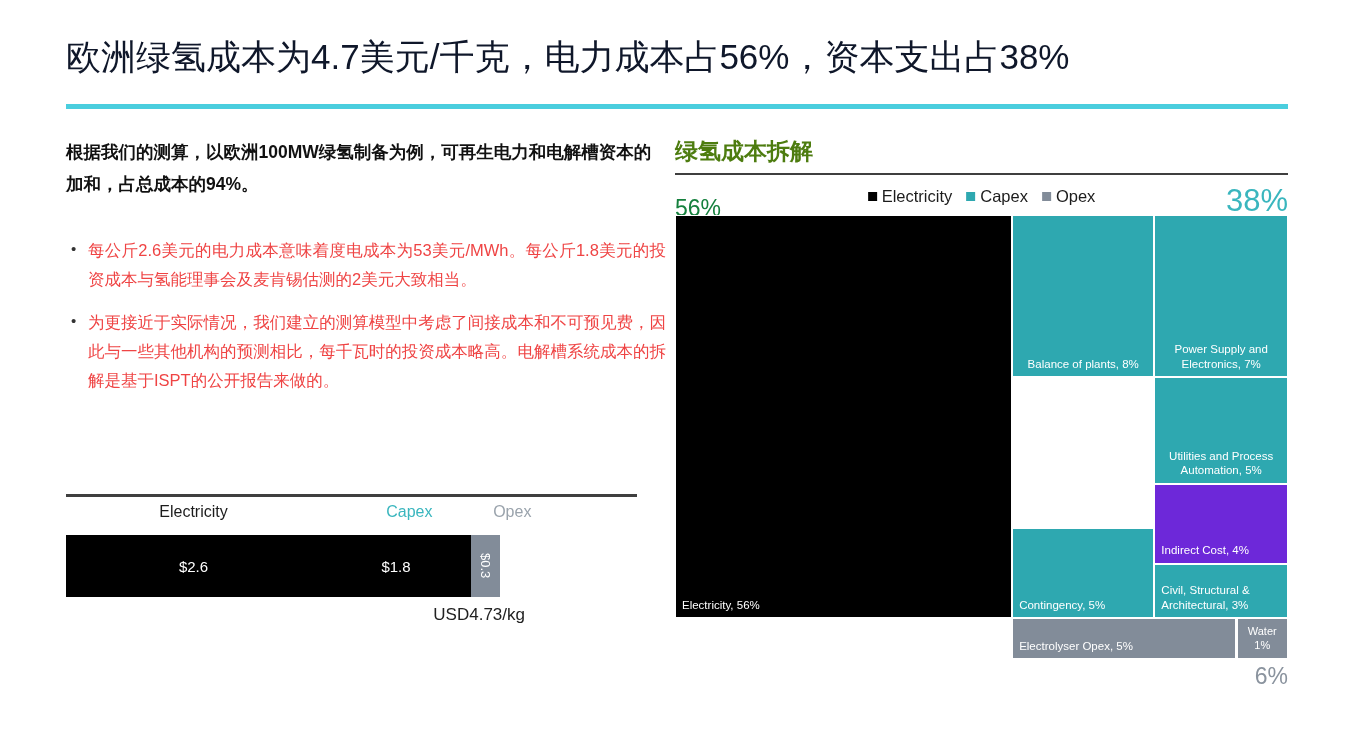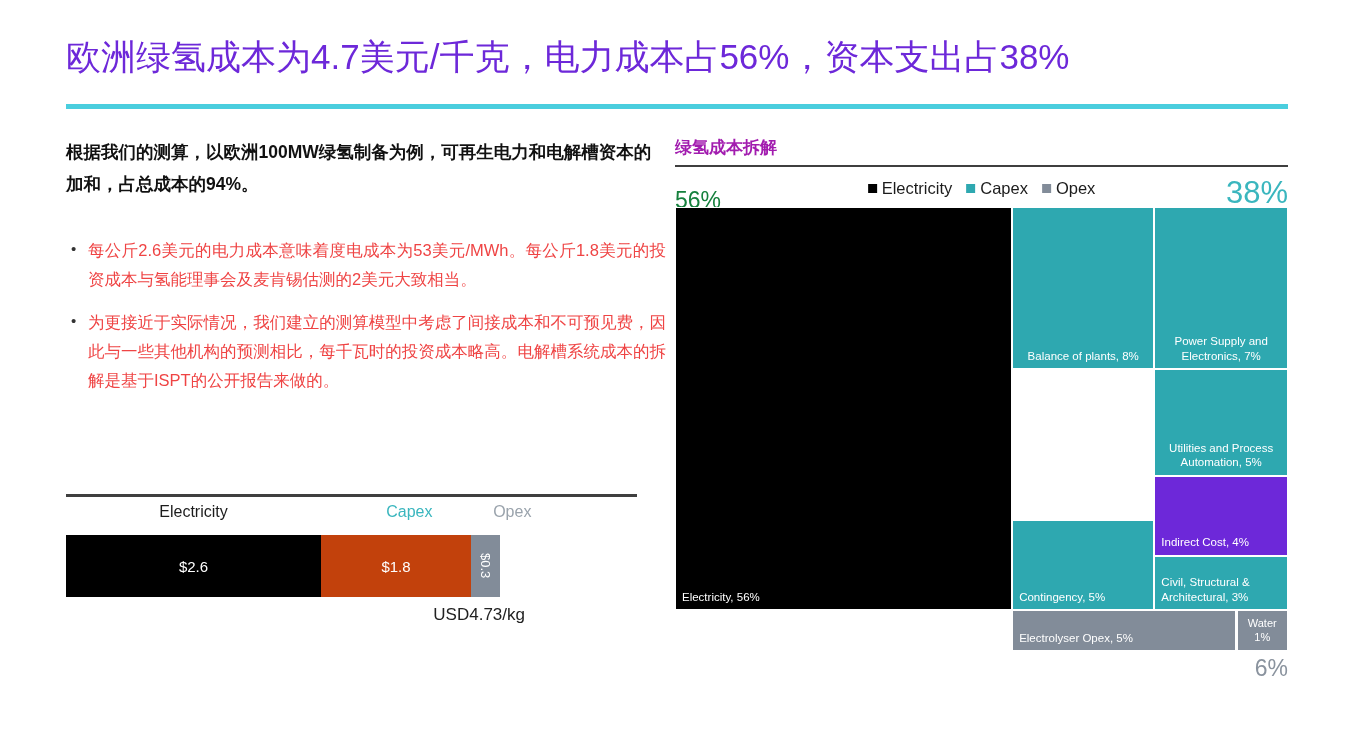--- a/index.html
+++ b/index.html
@@ -6,21 +6,21 @@
   body{
     width:1354px;height:748px;background:#ffffff;
     font-family:"Liberation Sans","DejaVu Sans",sans-serif;
     color:#1a1a1a;overflow:hidden;position:relative;
   }
   .slide{position:absolute;inset:0;}
 
   
   #title{
     position:absolute;left:66px;top:36px;width:1240px;
-    font-size:35px;font-weight:400;letter-spacing:0px;color:#6d28d9;
+    font-size:35px;font-weight:400;letter-spacing:0px;color:#0f172a;
     white-space:nowrap;line-height:1.2;
   }
   #title-rule{
     position:absolute;left:66px;top:104px;width:1222px;height:5px;
     background:#4ACEDE;
   }
 
   
   #lead{
     position:absolute;left:66px;top:136px;width:600px;
@@ -61,21 +61,21 @@
   #stackbar .seg.vert span{
     writing-mode:vertical-rl;font-size:13px;letter-spacing:0px;
   }
   #total-label{
     width:461px;text-align:right;font-size:17px;color:#222;margin-top:8px;
     padding-right:2px;box-sizing:border-box;
   }
 
   
   #tm-panel{position:absolute;left:675px;top:136px;width:615px;}
-  #tm-title{font-size:17px;font-weight:bold;color:#a21caf;}
+  #tm-title{font-size:23px;font-weight:bold;color:#4d7c0f;}
   #tm-rule{width:613px;height:2px;background:#3f3f3f;margin-top:6px;}
   #tm-header{
     position:relative;height:36px;width:613px;margin-top:4px;
   }
   #tm-pct-left{
     position:absolute;left:0;top:16px;font-size:23px;color:#15803d;
   }
   #tm-pct-right{
     position:absolute;right:0;top:4px;font-size:31px;color:#3AB6BE;
   }
@@ -130,21 +130,21 @@
 
     <div id="stack-labels">
         <span style="left: 127.511px; color: rgb(28, 28, 28);">Electricity</span>
         <span style="left: 343.298px; color: rgb(58, 182, 190);">Capex</span>
         <span style="left: 446.287px; color: rgb(154, 163, 172);">Opex</span>
       </div>
     <div id="stackbar">
         <div class="seg" style="width: 255.021px; background: rgb(0, 0, 0);">
           <span>$2.6</span>
         </div>
-        <div class="seg" style="width: 150px; background: #c2410c;">
+        <div class="seg" style="width: 150px; background: #000000;">
           <span>$1.8</span>
         </div>
         <div class="seg vert" style="width: 29.4255px; background: rgb(130, 140, 153);">
           <span>$0.3</span>
         </div>
       </div>
 
     <div id="total-label">USD4.73/kg</div>
   </div>
 

